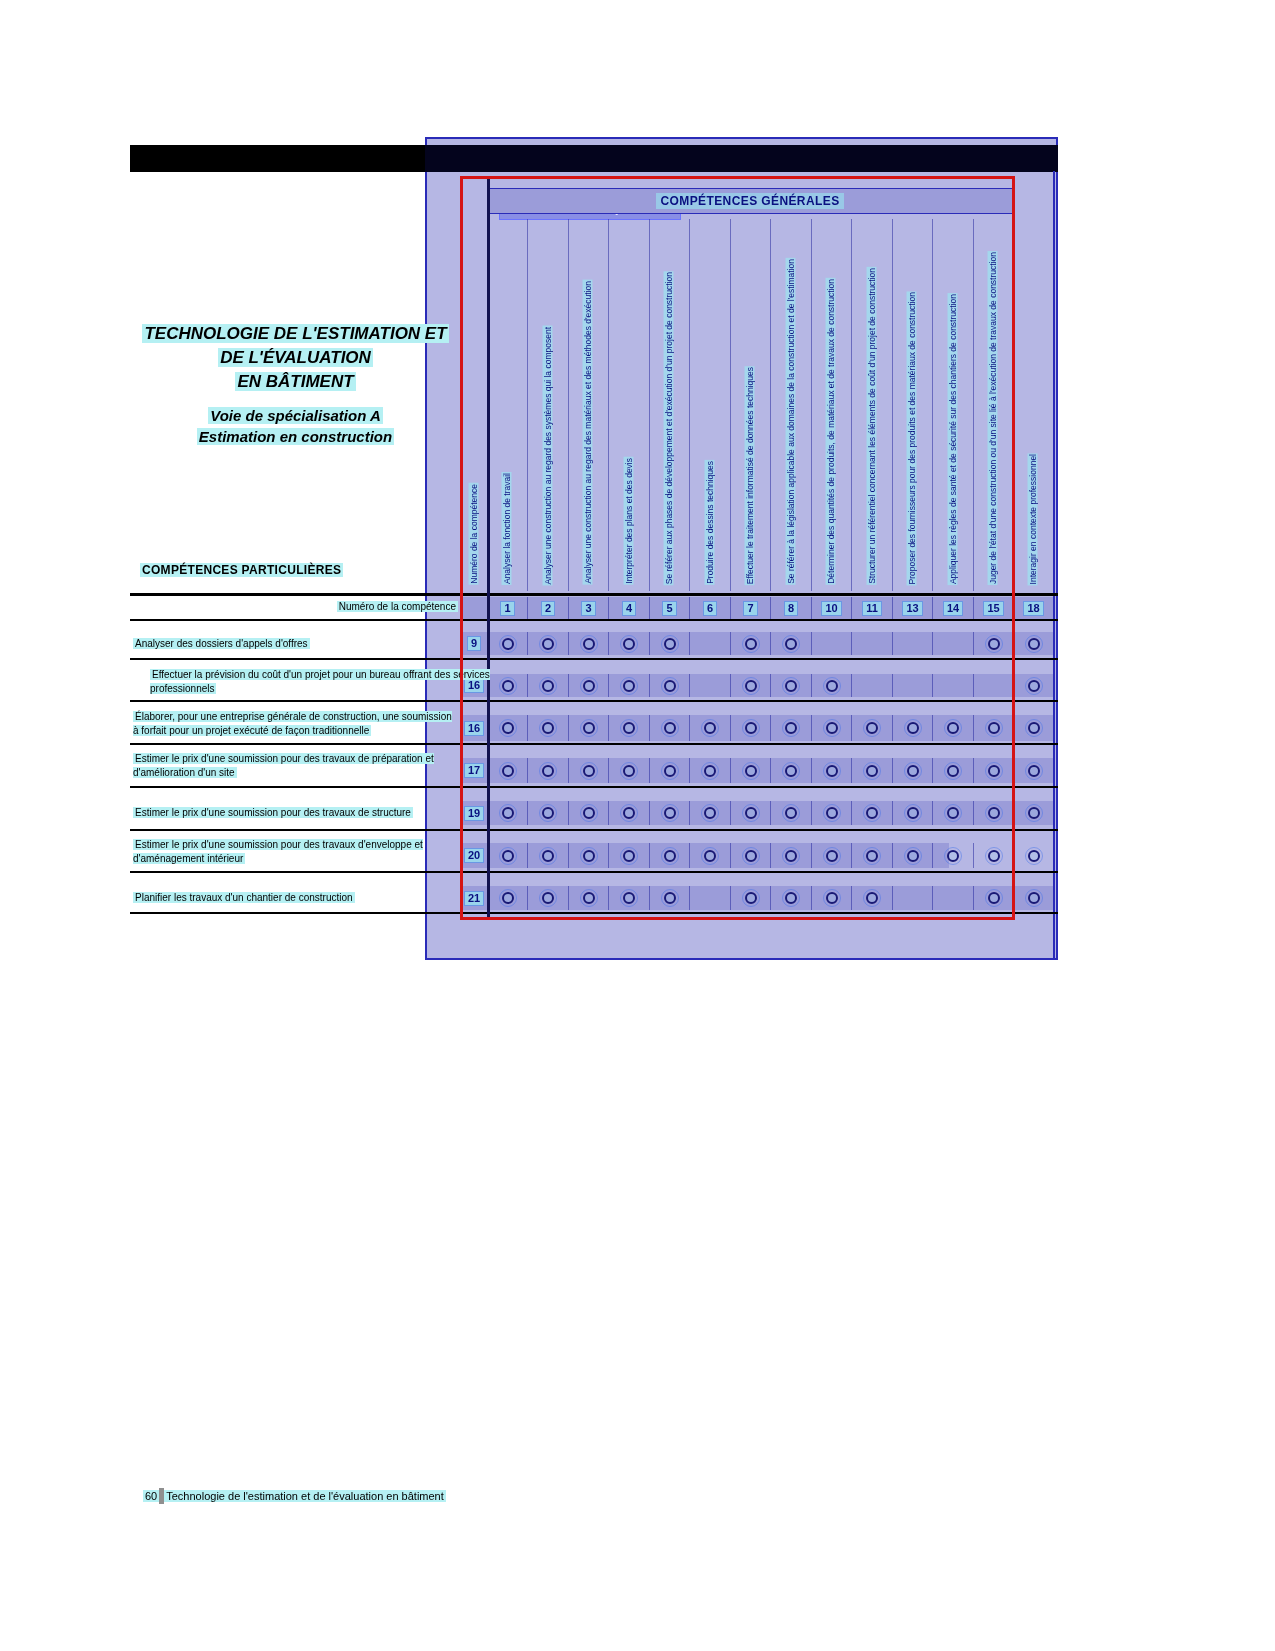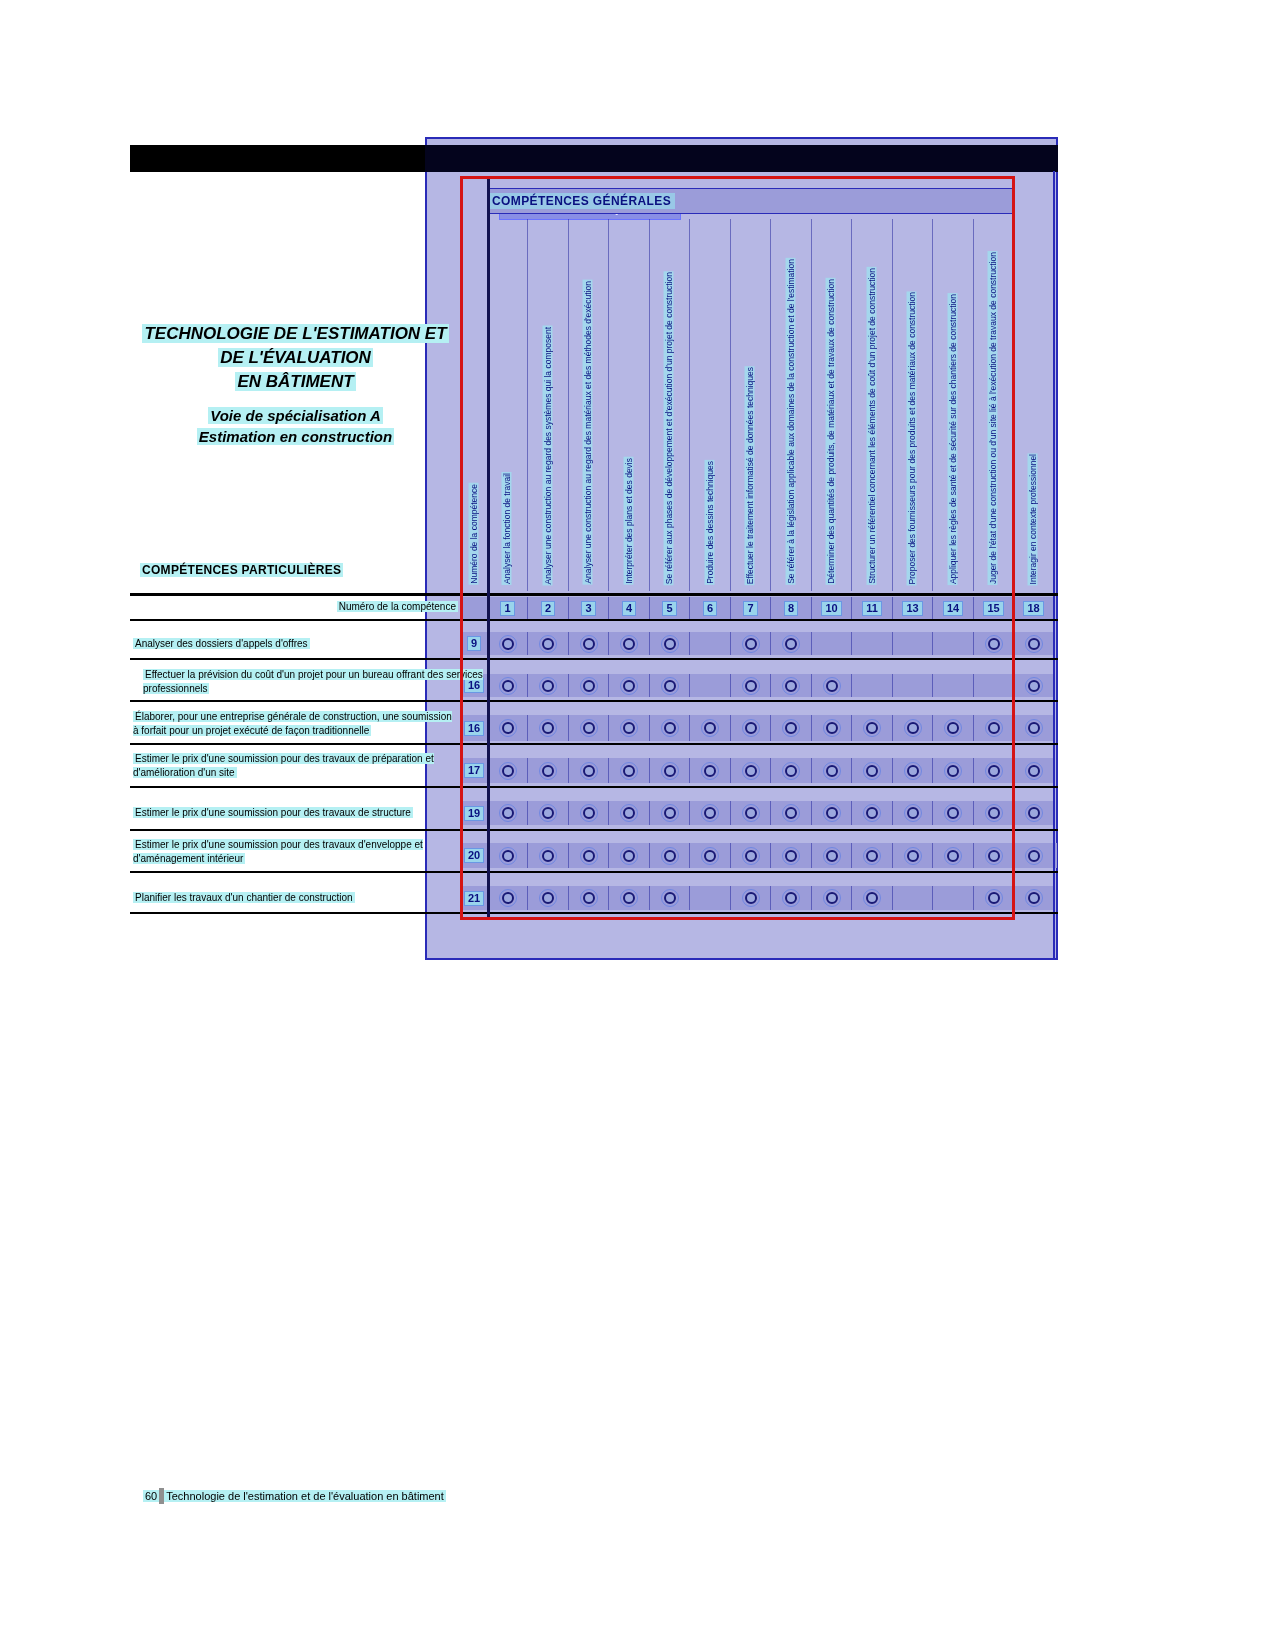--- a/index.html
+++ b/index.html
@@ -9,21 +9,21 @@
   .abs{position:absolute;}
 
   
   .blackbar{background:#000000;z-index:3;}
   .tablebox{background:#b6b7e4;border:2px solid #2a2bb8;z-index:1;}
   .titlestrip{background:#04041d;z-index:4;}
   .title-text{position:absolute;left:75px;top:4px;font-size:14px;font-weight:bold;color:#e9e9ff;
               background:rgba(70,80,230,.4);outline:1px solid #6b74ff;padding:4px 5px;white-space:nowrap;margin-top:46px;}
 
   
-  .genband{background:#9b9cd9;border:1px solid #2a2bb8;display:flex;align-items:center;z-index:4;}
+  .genband{background:#9b9cd9;border:1px solid #2a2bb8;display:flex;align-items:center;justify-content:center;z-index:4;}
   .genband span{font-size:12px;font-weight:bold;color:#0a1080;background:rgba(152,236,243,.55);padding:1px 4px;letter-spacing:.4px;}
 
   
   .redrect{border:3px solid #d51414;z-index:9;pointer-events:none;background:transparent;}
   .navyline{background:#12124f;z-index:7;}
   .bluev{background:#2a2bb8;z-index:4;}
   .hline{background:#000;z-index:6;}
 
   
   .vwrap{display:flex;justify-content:center;align-items:flex-end;padding-bottom:6px;z-index:4;}
@@ -254,21 +254,21 @@
         <span class="circle"></span>
       </div>
       <div class="cell" style="left: 390px; width: 41px;"></div>
       <div class="cell" style="left: 431px; width: 40px;"></div>
       <div class="cell" style="left: 471px; width: 41px;"></div>
       <div class="cell" style="left: 512px; width: 40px;"></div>
       <div class="cell" style="left: 552px; width: 40px;">
         <span class="circle"></span>
       </div>
     </div>
-    <div class="abs rowlabel" style="left: 143px; top: 668px; width: 366px;"><span class="chip">Effectuer la prévision du coût d'un projet pour un bureau offrant des services professionnels</span></div>
+    <div class="abs rowlabel" style="left: 150px; top: 668px; width: 366px;"><span class="chip">Effectuer la prévision du coût d'un projet pour un bureau offrant des services professionnels</span></div>
     <div class="abs band" style="left: 461px; top: 715px; width: 592px; height: 26px;">
       <div class="cell numcell" style="left: 0px; width: 26px;">
         <span class="num-chip">16</span>
       </div>
       <div class="cell" style="left: 26px; width: 40px;">
         <span class="circle"></span>
       </div>
       <div class="cell" style="left: 66px; width: 41px;">
         <span class="circle"></span>
       </div>
@@ -399,21 +399,21 @@
         <span class="circle"></span>
       </div>
       <div class="cell" style="left: 512px; width: 40px;">
         <span class="circle"></span>
       </div>
       <div class="cell" style="left: 552px; width: 40px;">
         <span class="circle"></span>
       </div>
     </div>
     <div class="abs rowlabel" style="left: 133px; top: 806px; width: 326px;"><span class="chip">Estimer le prix d'une soumission pour des travaux de structure</span></div>
-    <div class="abs band" style="left: 461px; top: 843px; width: 596px; height: 25px;">
+    <div class="abs band" style="left: 461px; top: 843px; width: 488px; height: 25px;">
       <div class="cell numcell" style="left: 0px; width: 26px;">
         <span class="num-chip">20</span>
       </div>
       <div class="cell" style="left: 26px; width: 40px;">
         <span class="circle"></span>
       </div>
       <div class="cell" style="left: 66px; width: 41px;">
         <span class="circle"></span>
       </div>
       <div class="cell" style="left: 107px; width: 40px;">

